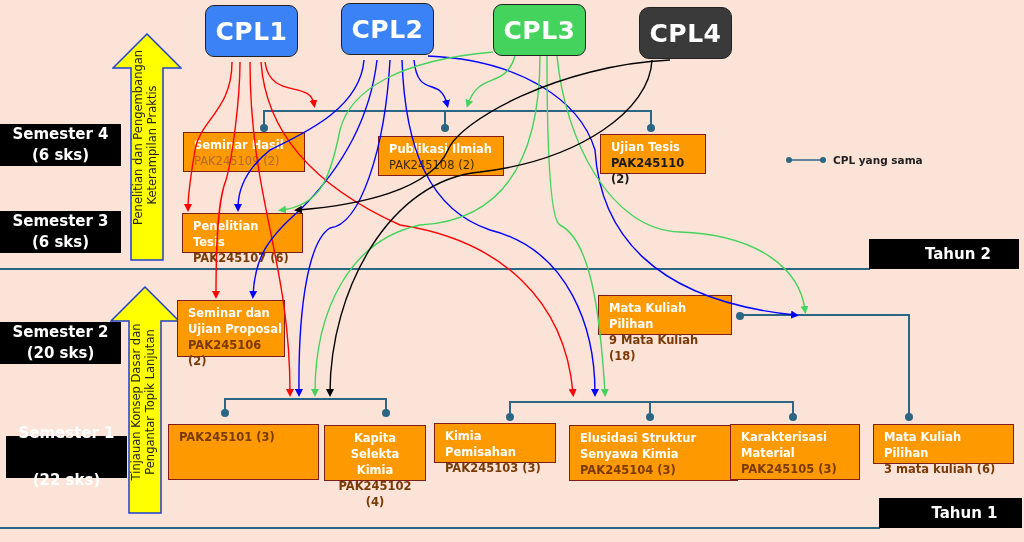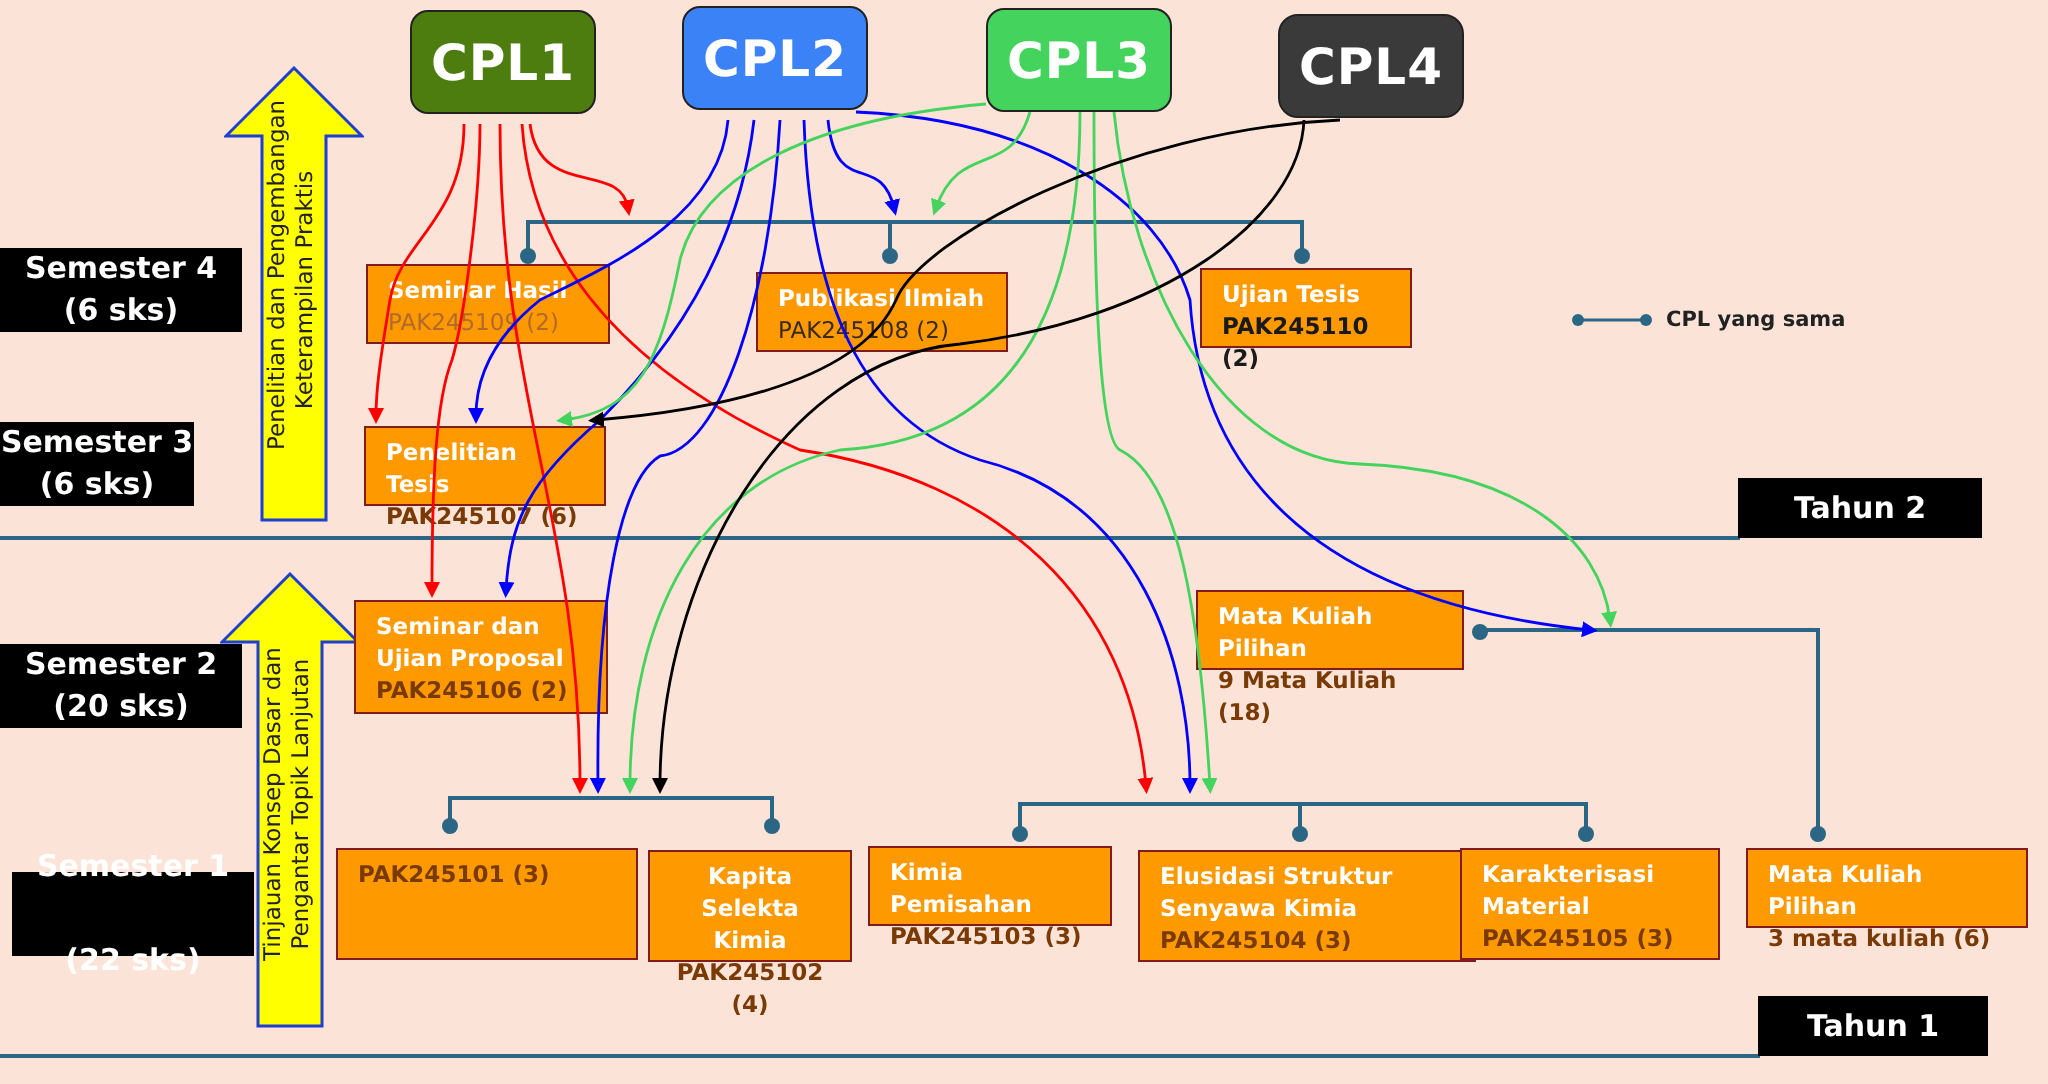--- a/index.html
+++ b/index.html
@@ -1,21 +1,21 @@
 <!DOCTYPE html>
 <html><head>
 <meta charset="utf-8">
 <style>
   html,body{margin:0;padding:0;}
   body{width:1024px;height:542px;background:#fbe3d7;position:relative;overflow:hidden;font-family:"DejaVu Sans",sans-serif;}
   #curves{position:absolute;left:0;top:0;width:1024px;height:542px;z-index:3;pointer-events:none;}
   #connectors{position:absolute;left:0;top:0;width:1024px;height:542px;z-index:1;}
   .cpl{position:absolute;border-radius:9px;border:1.5px solid #222;color:#fff;font-weight:bold;font-size:25px;display:flex;align-items:center;justify-content:center;z-index:4;letter-spacing:0.5px;}
   .sem{position:absolute;background:#000;color:#fff;font-weight:bold;font-size:15px;text-align:center;line-height:21px;display:flex;flex-direction:column;justify-content:center;z-index:2;}
-  .year{position:absolute;background:#000;color:#fff;font-weight:bold;font-size:15px;display:flex;align-items:center;justify-content:center;z-index:2;}
+  .year{position:absolute;background:#000;color:#fff;font-weight:bold;font-size:15px;display:flex;align-items:center;justify-content:center;z-index:2;padding-left:28px;}
   .course{position:absolute;background:#ff9900;border:1px solid #7f1d1d;z-index:2;padding:4px 10px;box-sizing:border-box;font-size:11.5px;line-height:16px;}
   .course .t{color:#fff;font-weight:bold;display:block;}
   .course .c{color:#7a3a05;font-weight:bold;display:block;}
   .course .c.dark{color:#1a1a1a;}
   .course .c.plain{font-weight:normal;color:#3a2a1a;}
   .course .c.faded{color:#b06a2a;font-weight:normal;}
   .hline{position:absolute;height:2px;background:#2c6685;z-index:1;}
   .arrowbox{position:absolute;z-index:2;}
   .arrowtext{position:absolute;transform:rotate(-90deg);transform-origin:center;font-size:11.5px;line-height:14px;color:#222;text-align:center;white-space:nowrap;}
   .legend{position:absolute;left:785px;top:154px;display:flex;align-items:center;z-index:2;}
@@ -43,38 +43,38 @@
     <circle cx="225" cy="413" r="4"></circle>
     <circle cx="386" cy="413" r="4"></circle>
     <circle cx="510" cy="417" r="4"></circle>
     <circle cx="650" cy="417" r="4"></circle>
     <circle cx="793" cy="417" r="4"></circle>
     <circle cx="740" cy="316" r="4"></circle>
     <circle cx="909" cy="417" r="4"></circle>
   </g>
 </svg>
 
-<div class="cpl" style="left:205px;top:5px;width:91px;height:50px;background:#4d7c0f;">
+<div class="cpl" style="left:205px;top:5px;width:91px;height:50px;background:#3b82f6;">
     <span>CPL1</span>
   </div>
 <div class="cpl" style="left:341px;top:3px;width:91px;height:50px;background:#3b82f6;">
     <span>CPL2</span>
   </div>
 <div class="cpl" style="left:493px;top:4px;width:91px;height:50px;background:#44d35d;">
     <span>CPL3</span>
   </div>
 <div class="cpl" style="left:639px;top:7px;width:91px;height:50px;background:#3a3a3a;border-radius:10px;">
     <span>CPL4</span>
   </div>
 
 <div class="sem" style="left:0;top:124px;width:121px;height:42px;">
   <span>Semester 4</span>
   <span>(6 sks)</span>
 </div>
-<div class="sem" style="left:0;top:211px;width:97px;height:42px;">
+<div class="sem" style="left:0;top:211px;width:121px;height:42px;">
   <span>Semester 3</span>
   <span>(6 sks)</span>
 </div>
 <div class="sem" style="left:0;top:322px;width:121px;height:42px;">
   <span>Semester 2</span>
   <span>(20 sks)</span>
 </div>
 <div class="sem" style="left:6px;top:436px;width:121px;height:42px;gap:26px;">
   <span>Semester 1</span>
   <span>(22 sks)</span>
@@ -115,21 +115,21 @@
   <span class="c plain">PAK245108 (2)</span>
 </div>
 <div class="course" style="left:600px;top:134px;width:106px;height:40px;">
   <span class="t">Ujian Tesis</span>
   <span class="c dark">PAK245110 (2)</span>
 </div>
 <div class="course" style="left:182px;top:213px;width:121px;height:40px;">
   <span class="t">Penelitian Tesis</span>
   <span class="c">PAK245107 (6)</span>
 </div>
-<div class="course" style="left:177px;top:300px;width:127px;height:57px;">
+<div class="course" style="left:177px;top:300px;width:108px;height:57px;">
   <span class="t" style="width:100px;">Seminar dan Ujian Proposal</span>
   <span class="c">PAK245106 (2)</span>
 </div>
 <div class="course" style="left:598px;top:295px;width:134px;height:40px;">
   <span class="t">Mata Kuliah Pilihan</span>
   <span class="c">9 Mata Kuliah (18)</span>
 </div>
 <div class="course" style="left:168px;top:424px;width:151px;height:56px;">
   <span class="c">PAK245101 (3)</span>
 </div>

